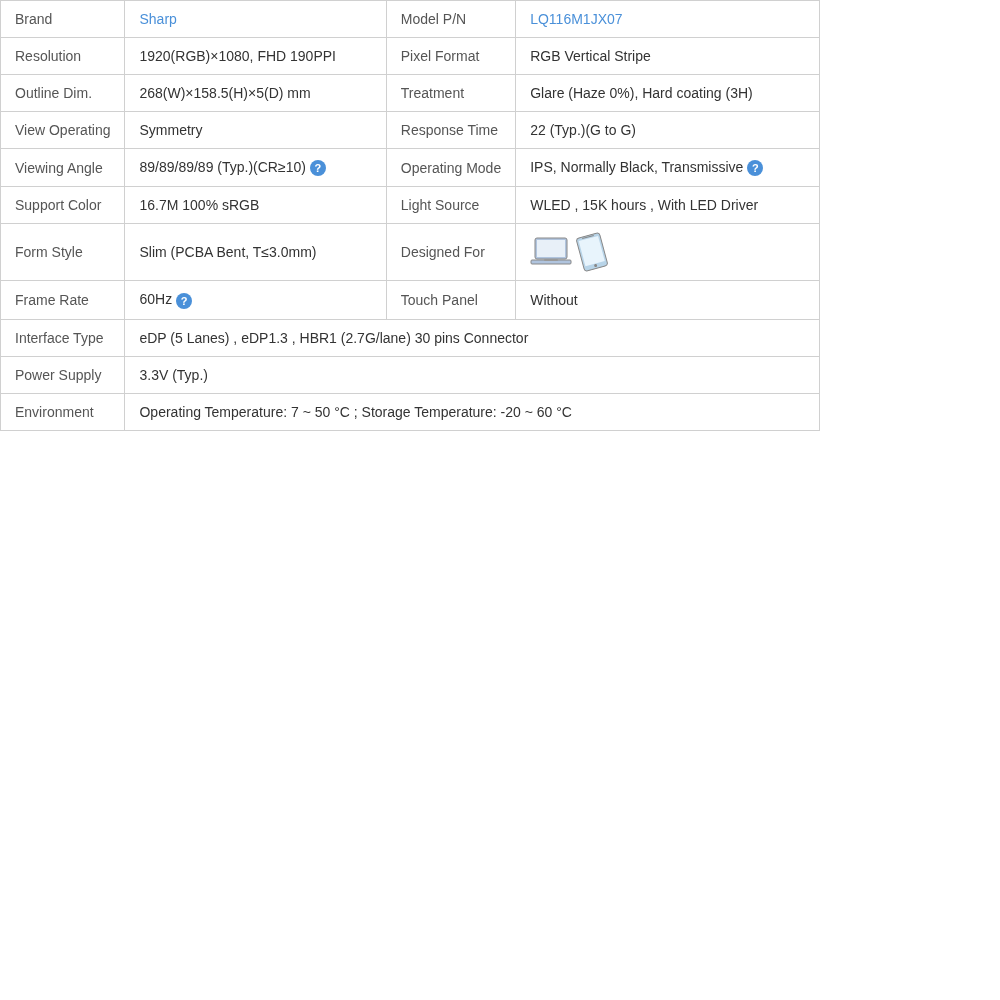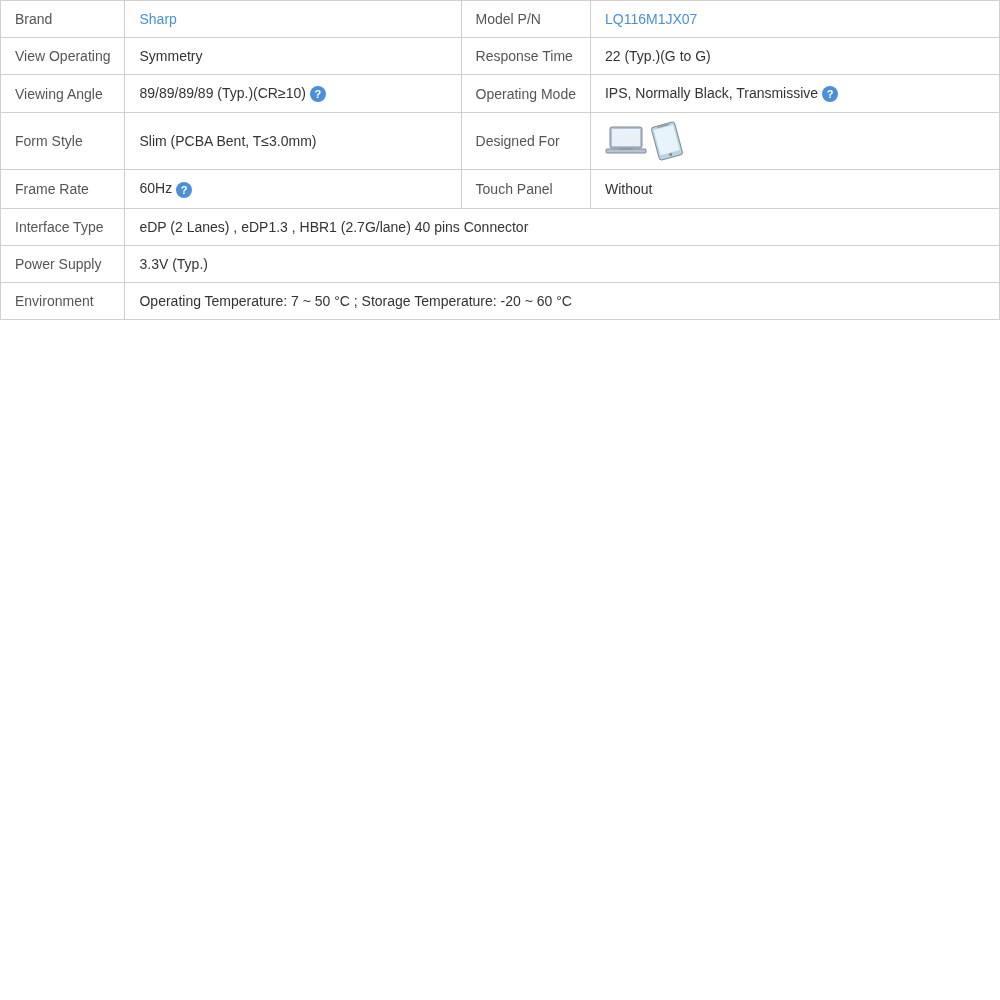--- a/index.html
+++ b/index.html
@@ -3,21 +3,21 @@
   <meta charset="utf-8">
   <style>
     * { box-sizing: border-box; margin: 0; padding: 0; }
     body {
       font-family: Arial, sans-serif;
       font-size: 14px;
       background: #fff;
       color: #333;
     }
     .spec-table {
-      width: 1000px;
+      width: 820px;
       border-collapse: collapse;
     }
     .spec-table td {
       border: 1px solid #d0d0d0;
       padding: 10px 14px;
       vertical-align: middle;
     }
     .label-cell {
       color: #555;
       font-weight: normal;
@@ -57,30 +57,48 @@
 
 <table class="spec-table">
   <tbody id="table-body">
   <tr>
         <td class="label-cell">Brand</td>
         <td class="value-cell"><a class="link-value" href="#">Sharp</a></td>
         <td class="label-cell">Model P/N</td>
         <td class="value-cell"><a class="link-value" href="#">LQ116M1JX07</a></td>
       </tr>
       <tr>
+        <td class="label-cell">Resolution</td>
+        <td class="value-cell">1920(RGB)×1080, FHD  190PPI</td>
+        <td class="label-cell">Pixel Format</td>
+        <td class="value-cell">RGB Vertical Stripe</td>
+      </tr>
+      <tr>
+        <td class="label-cell">Outline Dim.</td>
+        <td class="value-cell">268(W)×158.5(H)×5(D) mm</td>
+        <td class="label-cell">Treatment</td>
+        <td class="value-cell">Glare (Haze 0%), Hard coating (3H)</td>
+      </tr>
+      <tr>
         <td class="label-cell">View Operating</td>
         <td class="value-cell">Symmetry</td>
         <td class="label-cell">Response Time</td>
         <td class="value-cell">22 (Typ.)(G to G)</td>
       </tr>
       <tr>
         <td class="label-cell">Viewing Angle</td>
         <td class="value-cell"><span>89/89/89/89 (Typ.)(CR≥10)</span><span class="help-icon">?</span></td>
         <td class="label-cell">Operating Mode</td>
         <td class="value-cell"><span>IPS, Normally Black, Transmissive</span><span class="help-icon">?</span></td>
+      </tr>
+      <tr>
+        <td class="label-cell">Support Color</td>
+        <td class="value-cell">16.7M  100% sRGB</td>
+        <td class="label-cell">Light Source</td>
+        <td class="value-cell">WLED , 15K hours , With LED Driver</td>
       </tr>
       <tr>
         <td class="label-cell">Form Style</td>
         <td class="value-cell">Slim (PCBA Bent, T≤3.0mm)</td>
         <td class="label-cell">Designed For</td>
         <td class="value-cell">
           <div class="device-icons">
         <svg width="42" height="34" viewBox="0 0 42 34">
           <rect x="5" y="3" width="32" height="21" rx="2" fill="#b0c4de" stroke="#888" stroke-width="1"></rect>
           <rect x="7" y="5" width="28" height="17" fill="#e8f0f8"></rect>
@@ -97,21 +115,21 @@
         </td>
       </tr>
       <tr>
         <td class="label-cell">Frame Rate</td>
         <td class="value-cell"><span>60Hz</span><span class="help-icon">?</span></td>
         <td class="label-cell">Touch Panel</td>
         <td class="value-cell">Without</td>
       </tr>
       <tr>
         <td class="label-cell">Interface Type</td>
-        <td class="value-cell" colspan="3">eDP (2 Lanes) , eDP1.3 , HBR1 (2.7G/lane) 40 pins Connector</td>
+        <td class="value-cell" colspan="3">eDP (5 Lanes) , eDP1.3 , HBR1 (2.7G/lane) 30 pins Connector</td>
       </tr>
       <tr>
         <td class="label-cell">Power Supply</td>
         <td class="value-cell" colspan="3">3.3V (Typ.)</td>
       </tr>
       <tr>
         <td class="label-cell">Environment</td>
         <td class="value-cell" colspan="3">Operating Temperature: 7 ~ 50 °C ; Storage Temperature: -20 ~ 60 °C</td>
       </tr>
     </tbody>

